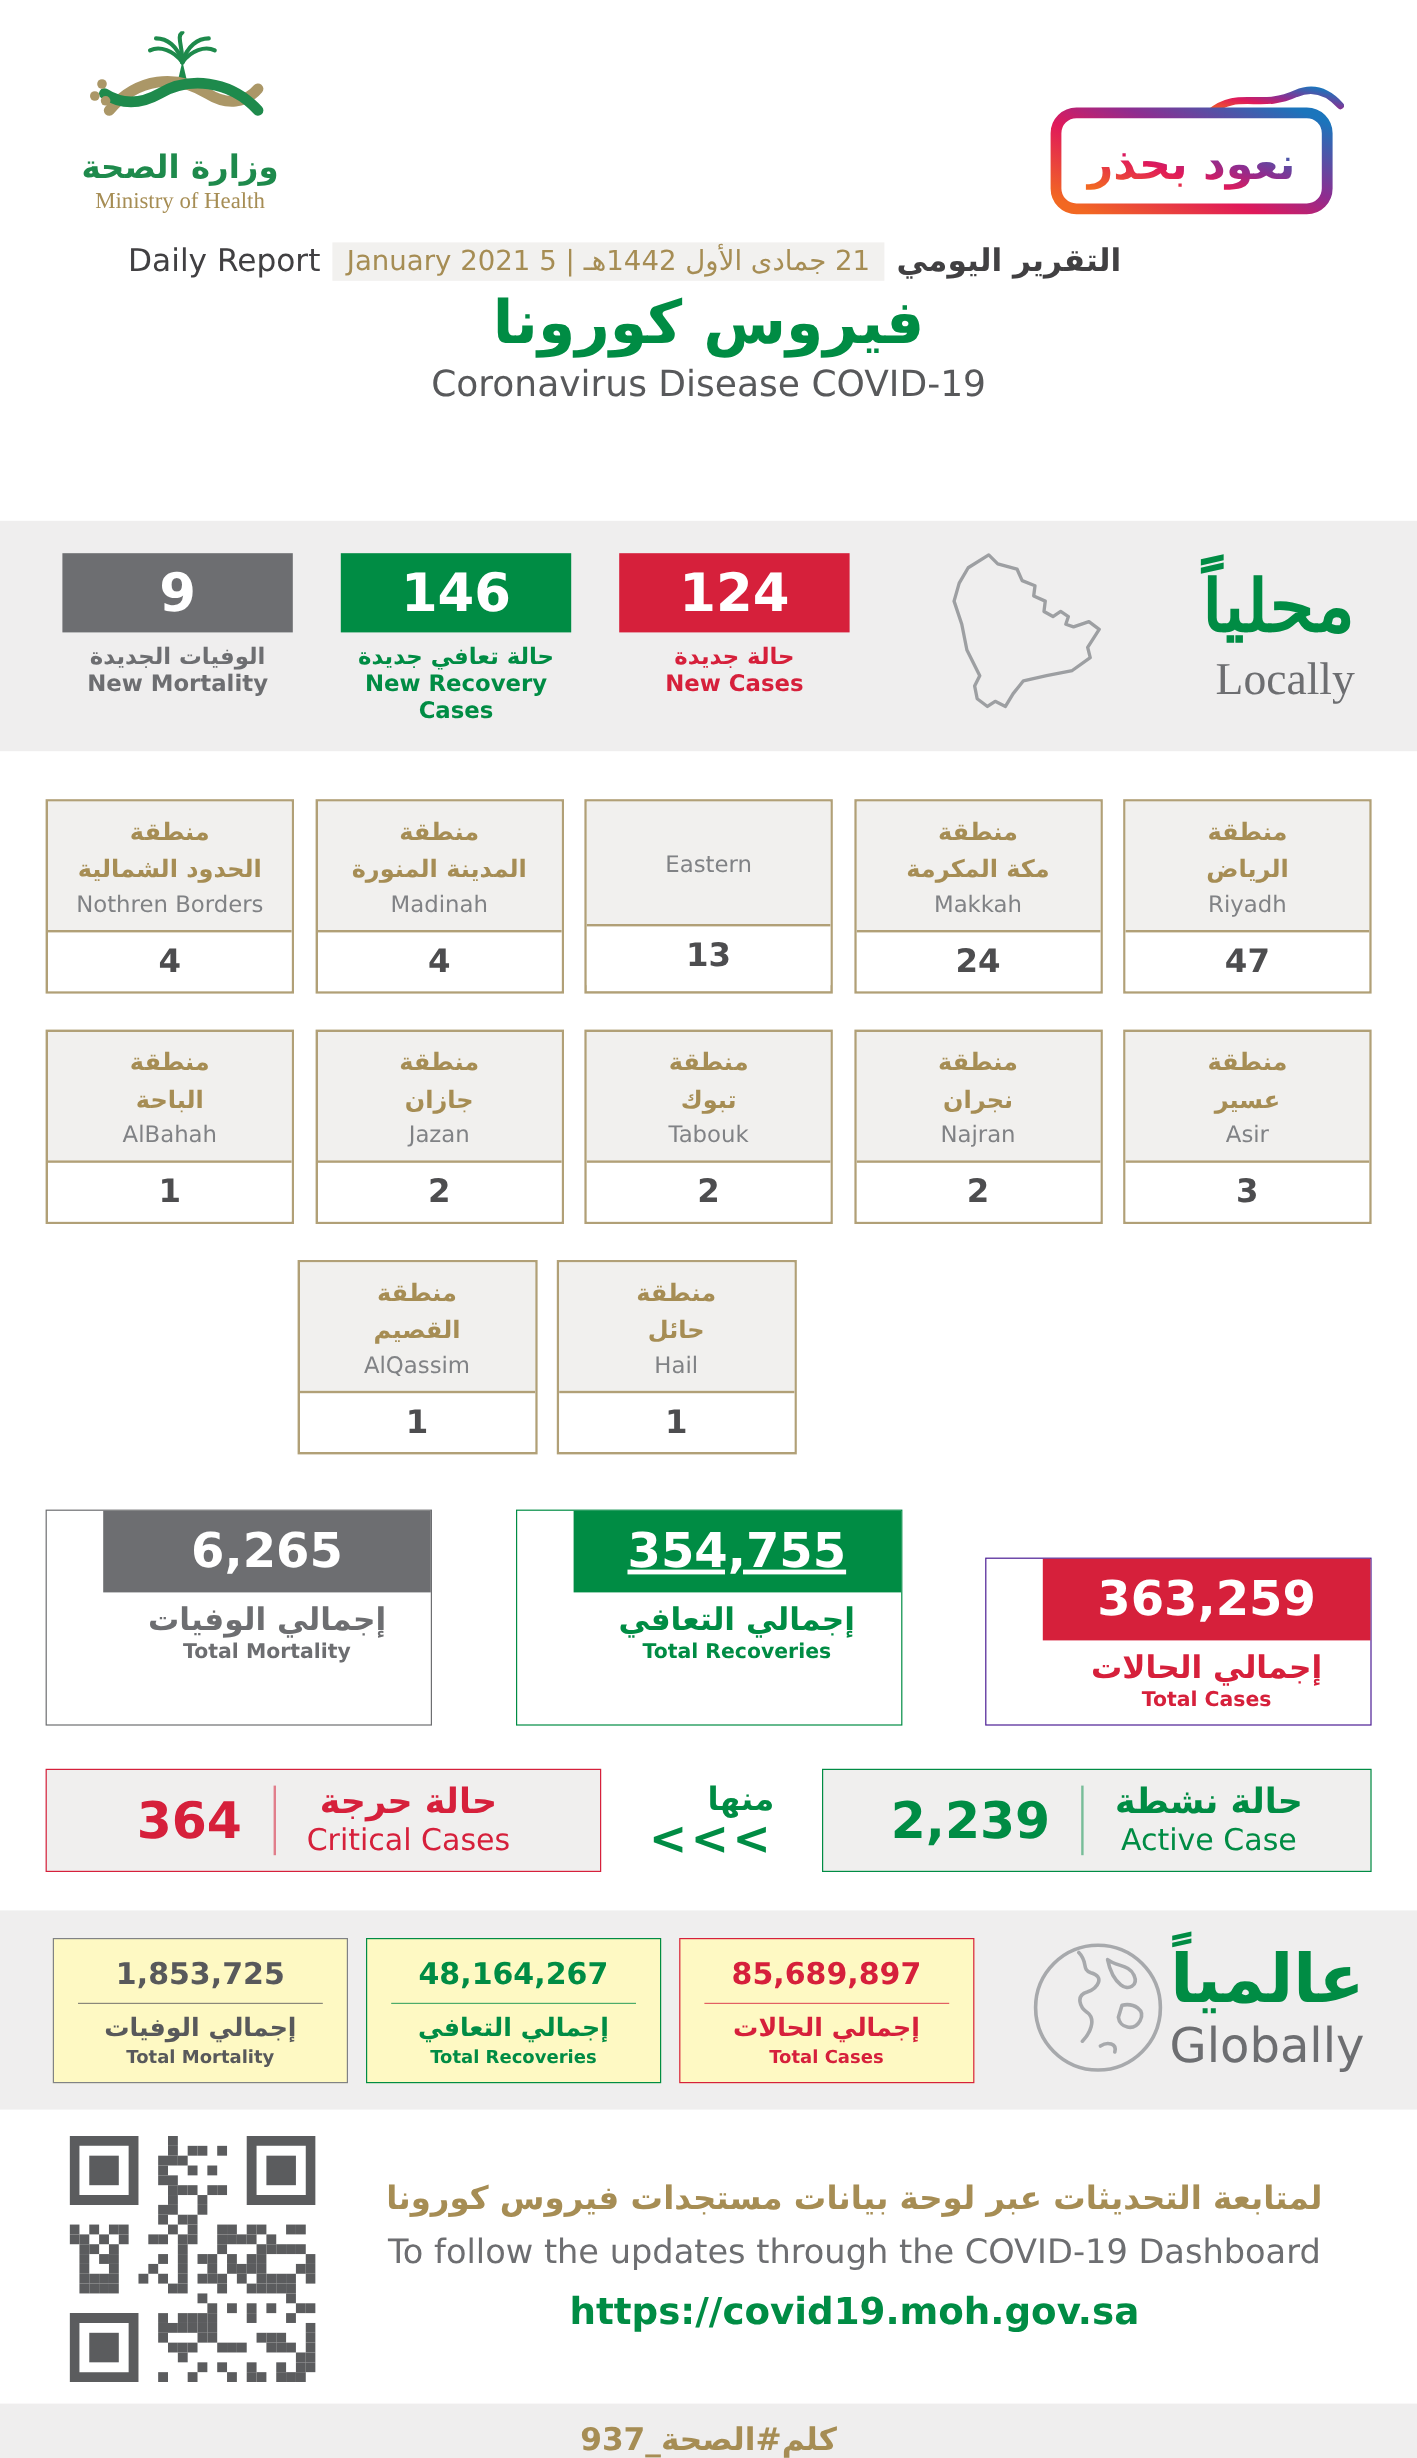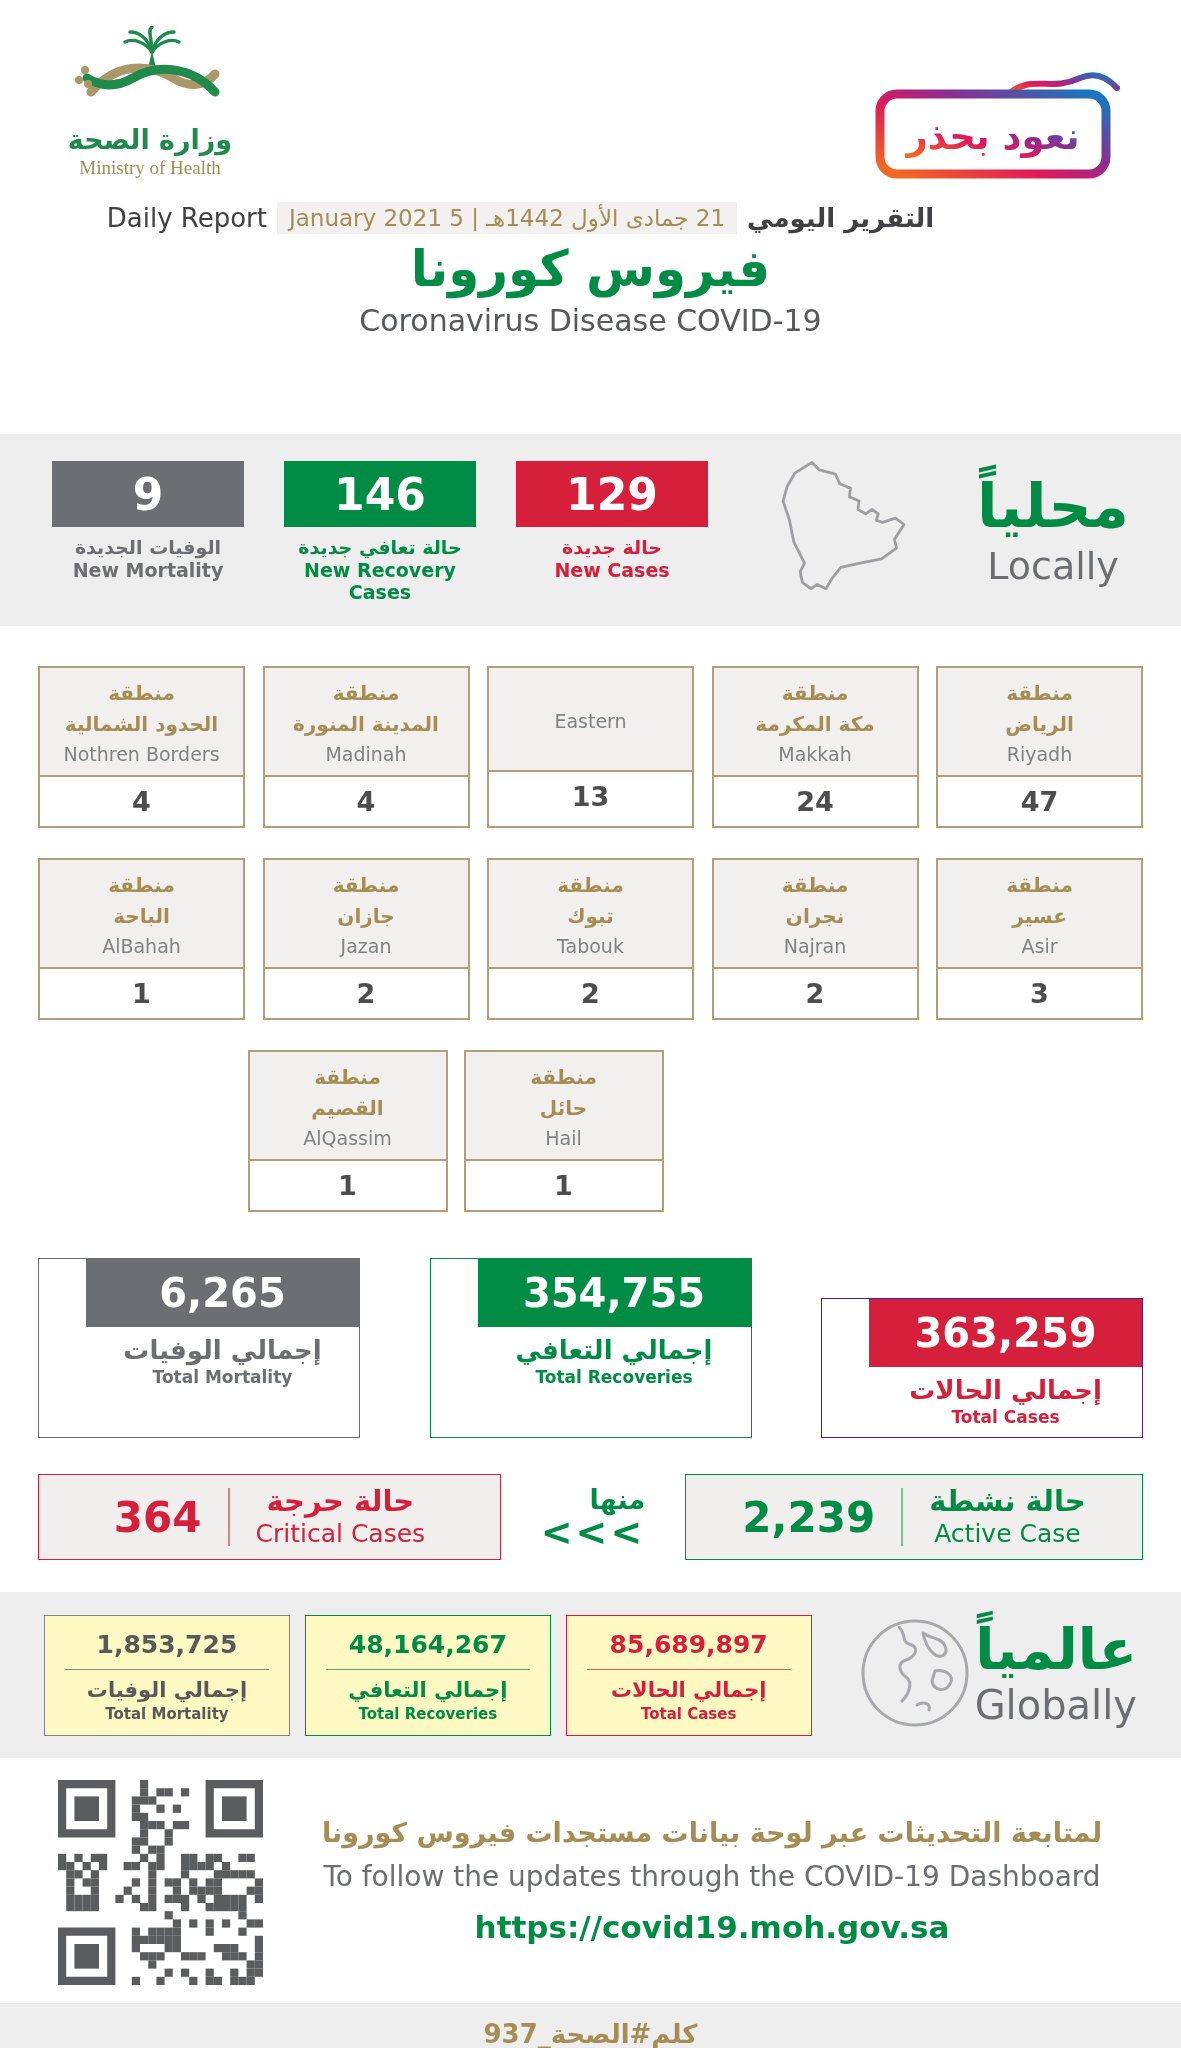--- a/index.html
+++ b/index.html
@@ -29,41 +29,41 @@
   
   .band{background:#efeeee;}
   .locally-band{margin-top:96px;padding:22px 52px 18px 52px;display:flex;align-items:center;justify-content:space-between;}
   .loc-stats{display:flex;gap:40px;}
   .stat{width:192px;text-align:center;}
   .chip{height:66px;display:flex;align-items:center;justify-content:center;color:#fff;font-size:44px;font-weight:bold;}
   .chip.gray{background:#6d6e71;} .chip.green{background:#008c44;} .chip.red{background:#d6203b;}
   .stat-ar{font-size:19px;font-weight:bold;margin-top:9px;}
   .stat-en{font-size:19px;font-weight:bold;margin-top:1px;}
   .t-gray{color:#6d6e71;} .t-green{color:#008c44;} .t-red{color:#d6203b;}
-  .loc-head{text-align:center;}
+  .loc-head{text-align:right;font-family:Liberation Serif, serif;}
   .loc-head .h-ar{color:#008c44;font-size:60px;font-weight:bold;line-height:1;}
   .loc-head .h-en{color:#6d6e71;font-size:38px;margin-top:8px;}
 
   
   .cards-row{display:flex;justify-content:space-between;margin-top:40px;}
   .cards-row.second{margin-top:30px;}
   .cards-row.third{margin-top:30px;justify-content:center;gap:16px;position:relative;left:-135px;}
   .card{width:207px;border:2px solid #b1a077;background:#fff;}
   .cards-row.third .card{width:200px;}
   .card-top{background:#f1f0ee;min-height:102px;display:flex;flex-direction:column;justify-content:center;padding:10px 4px;text-align:center;}
   .card-ar{color:#a68d54;font-size:20px;font-weight:bold;line-height:1.55;white-space:pre-line;}
   .card-en{color:#808285;font-size:19px;margin-top:3px;}
   .card-num{border-top:2px solid #b1a077;background:#fff;color:#4d4d4f;font-size:27px;font-weight:bold;text-align:center;padding:9px 0;}
 
   
   .totals-row{display:flex;justify-content:space-between;margin-top:46px;}
   .tot-box{width:322px;background:#fff;text-align:center;padding-left:47px;}
   .tot-box.gray{border:1px solid #6d6e71;} .tot-box.green{border:1px solid #008c44;} .tot-box.red{border:1px solid #4c1d95;margin-top:40px;}
   .tot-head{height:68px;display:flex;align-items:center;justify-content:center;color:#fff;font-size:40px;font-weight:bold;}
-  .tot-box.gray .tot-head{background:#6d6e71;} .tot-box.green .tot-head{background:#008c44;} .tot-box.red .tot-head{background:#d6203b;}
+  .tot-box.gray .tot-head{background:#6d6e71;} .tot-box.green .tot-head{background:#008c44;text-decoration:underline;} .tot-box.red .tot-head{background:#d6203b;}
   .tot-ar{font-size:26px;font-weight:bold;margin-top:8px;}
   .tot-en{font-size:17px;font-weight:bold;margin:2px 0 10px 0;}
 
   
   .crit-row{display:flex;justify-content:space-between;align-items:center;margin-top:36px;}
   .pill{height:86px;background:#f0efee;display:flex;align-items:center;justify-content:center;gap:26px;}
   .pill.crit{width:463px;border:1px solid #d6203b;}
   .pill.act{width:458px;border:1px solid #008c44;}
   .pill-num{font-size:42px;font-weight:bold;}
   .pill-div{width:2px;height:58px;}
@@ -160,21 +160,21 @@
       <div class="chip gray">9</div>
       <div class="stat-ar t-gray" dir="rtl">الوفيات الجديدة</div>
       <div class="stat-en t-gray">New Mortality</div>
     </div>
     <div class="stat">
       <div class="chip green">146</div>
       <div class="stat-ar t-green" dir="rtl">حالة تعافي جديدة</div>
       <div class="stat-en t-green">New Recovery Cases</div>
     </div>
     <div class="stat">
-      <div class="chip red">129</div>
+      <div class="chip red">124</div>
       <div class="stat-ar t-red" dir="rtl">حالة جديدة</div>
       <div class="stat-en t-red">New Cases</div>
     </div>
   </div>
 
   <svg width="150" height="152" viewBox="0 0 122 142">
     <path d="M16,16 L32,6 L39,13 L54,17 L58,26 L68,30 L67,38 L76,42 L75,50 L82,54 L88,50 L94,54 L92,60 L98,62 L110,58 L118,64 L109,78 L111,86 L97,96 L77,100 L59,104 L51,114 L45,124 L37,120 L31,124 L23,118 L21,108 L25,100 L15,80 L11,60 L5,42 L9,28 Z" fill="none" stroke="#9d9fa2" stroke-width="2.6" stroke-linejoin="round"></path>
   </svg>
 
   <div class="loc-head">

